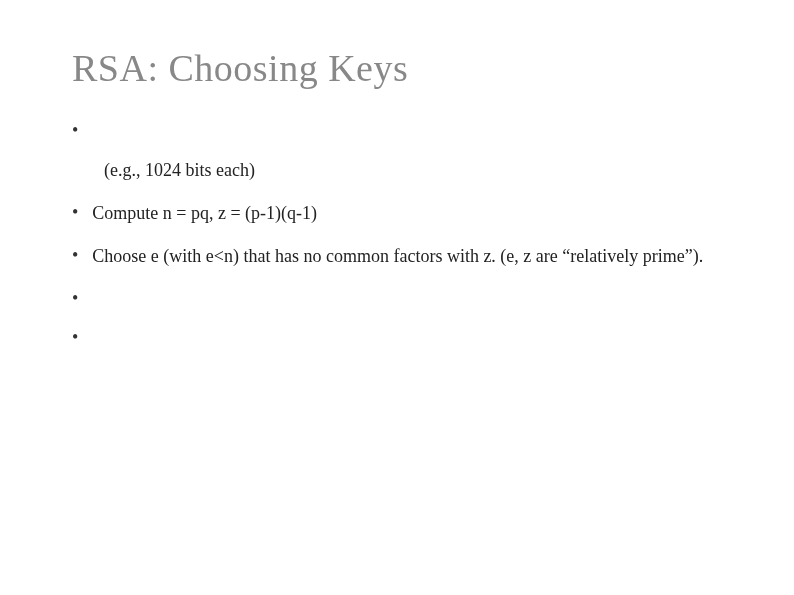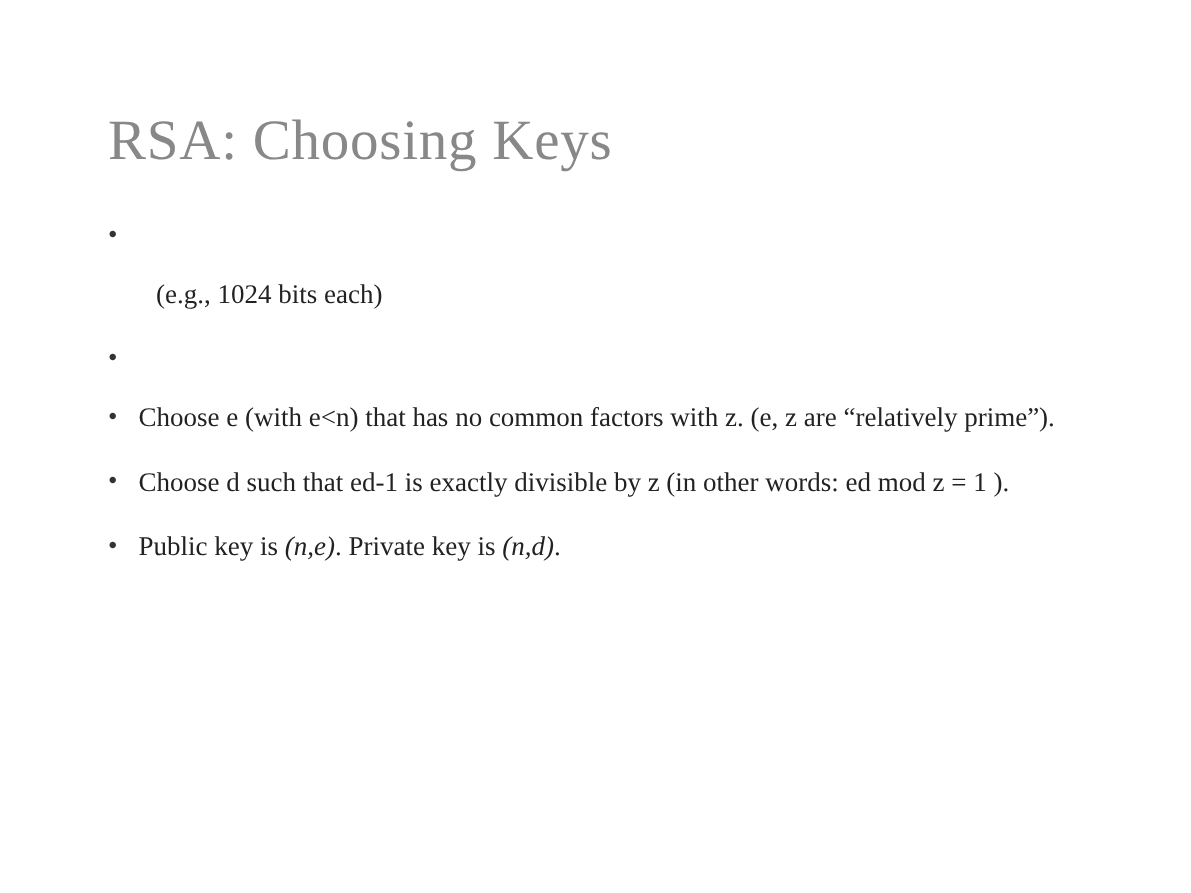--- a/index.html
+++ b/index.html
@@ -12,21 +12,21 @@
       width: 794px;
       height: 595px;
       background: #ffffff;
       font-family: 'Garamond', 'Georgia', serif;
       overflow: hidden;
     }
 
     .slide {
       width: 794px;
       height: 595px;
-      padding: 72px 72px 40px 72px;
+      padding: 46px 72px 40px 72px;
       display: flex;
       flex-direction: column;
     }
 
     .title {
       font-size: 38px;
       font-weight: 300;
       color: #888888;
       margin-bottom: 28px;
       letter-spacing: 0.5px;
@@ -80,33 +80,30 @@
   <div class="content">
 
     <div class="bullet-item">
       <span class="bullet-dot">•</span>
     </div>
 
     <div class="sub-item">(e.g., 1024 bits each)</div>
 
     <div class="bullet-item">
       <span class="bullet-dot">•</span>
+      <span class="bullet-text">Compute n = pq,  z = (p-1)(q-1)</span>
     </div>
 
     <div class="bullet-item">
       <span class="bullet-dot">•</span>
       <span class="bullet-text">Choose e (with e&lt;n) that has no common factors with z. (e, z are “relatively prime”).</span>
     </div>
 
     <div class="bullet-item">
       <span class="bullet-dot">•</span>
-      <span class="bullet-text">Choose d such that ed-1 is  exactly divisible by z (in other words: ed mod z  = 1 ).</span>
     </div>
 
     <div class="bullet-item">
       <span class="bullet-dot">•</span>
-      <span class="bullet-text">
-        <span>Public key is </span><span class="italic">(n,e)</span><span>.   Private key is </span><span class="italic">(n,d)</span><span>.</span>
-      </span>
     </div>
 
   </div>
 </div>
 
 </body></html>

